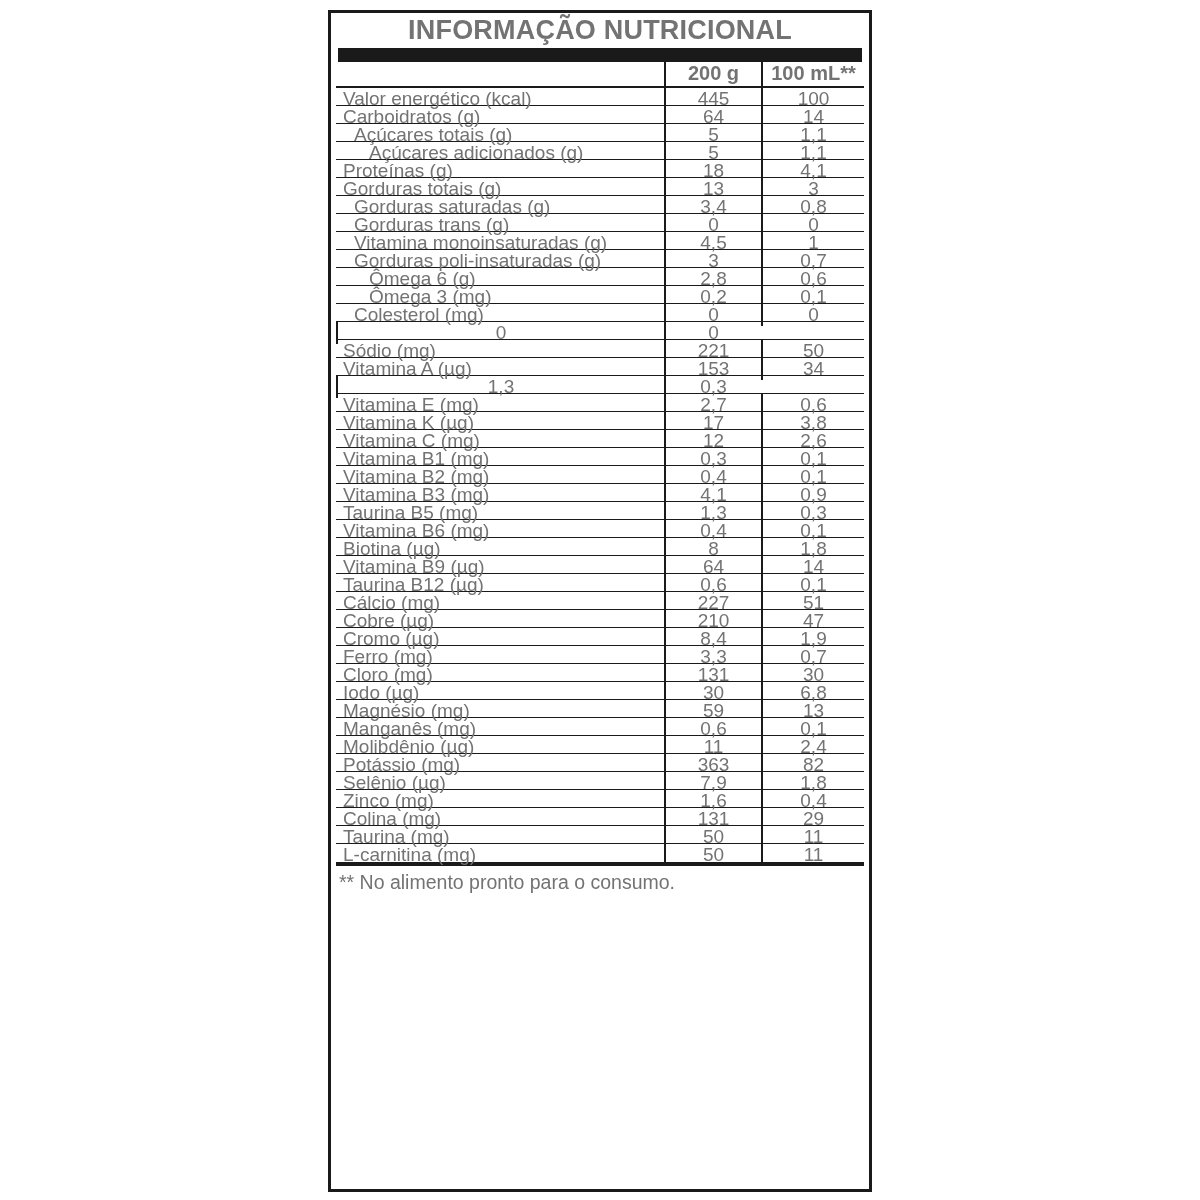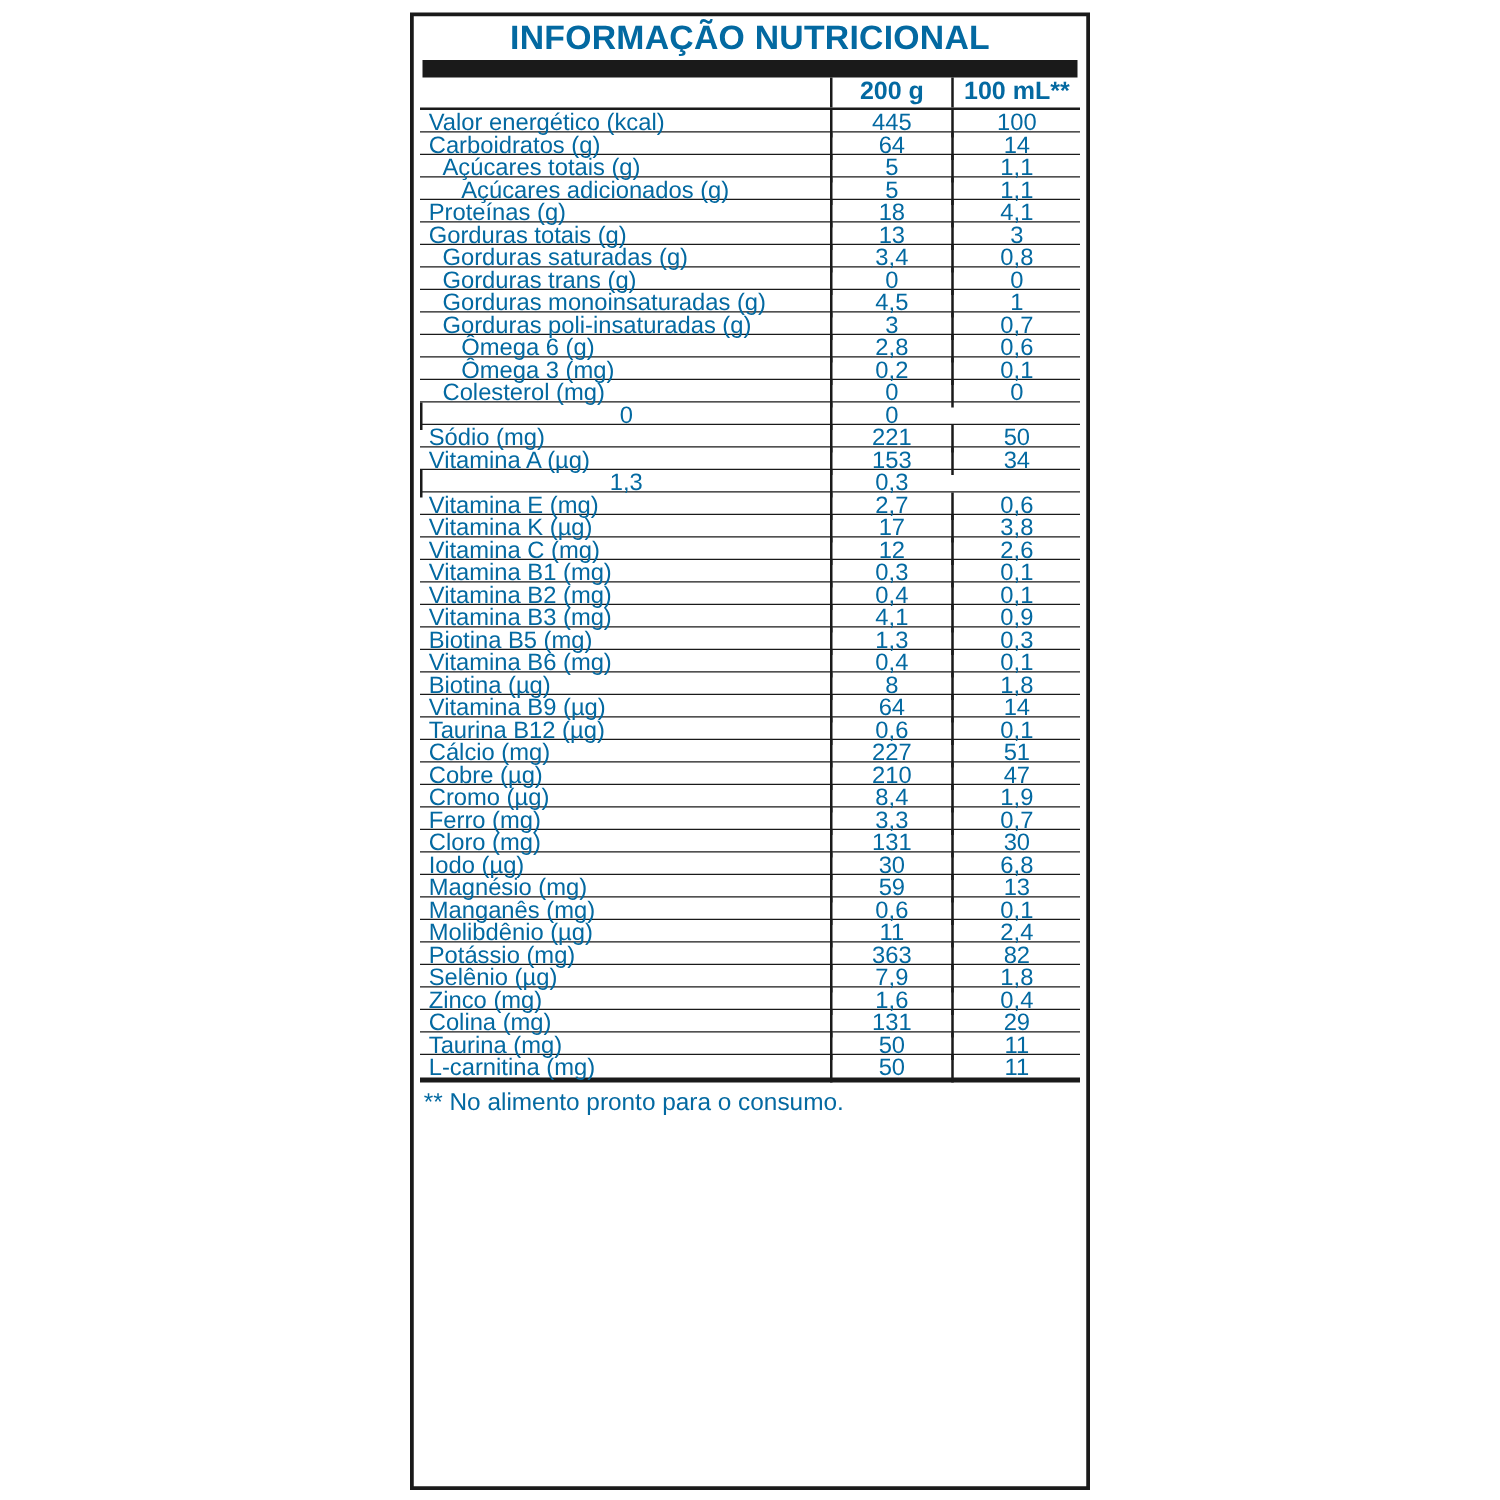--- a/index.html
+++ b/index.html
@@ -18,21 +18,21 @@
   .nutrition-box {
     position: absolute;
     left: 328px;
     top: 10px;
     width: 544px;
     height: 1182px;
     box-sizing: border-box;
     border: 3px solid #1a1a1a;
     padding: 0 5px;
     background: #ffffff;
-    color: #0369a1;
+    color: #737373;
   }
   .title {
     height: 35px;
     display: flex;
     align-items: center;
     justify-content: center;
     font-size: 27px;
     font-weight: bold;
     letter-spacing: 0.2px;
     white-space: nowrap;
@@ -149,21 +149,21 @@
     <div class="cell-val">0,8</div>
   </div>
 
   <div class="grid-row t-row">
     <div class="cell-label indent-1">Gorduras trans (g)</div>
     <div class="cell-val">0</div>
     <div class="cell-val">0</div>
   </div>
 
   <div class="grid-row t-row">
-    <div class="cell-label indent-1">Gorduras monoinsaturadas (g)</div>
+    <div class="cell-label indent-1">Vitamina monoinsaturadas (g)</div>
     <div class="cell-val">4,5</div>
     <div class="cell-val">1</div>
   </div>
 
   <div class="grid-row t-row">
     <div class="cell-label indent-1">Gorduras poli-insaturadas (g)</div>
     <div class="cell-val">3</div>
     <div class="cell-val">0,7</div>
   </div>
 
@@ -237,21 +237,21 @@
     <div class="cell-val">0,1</div>
   </div>
 
   <div class="grid-row t-row">
     <div class="cell-label">Vitamina B3 (mg)</div>
     <div class="cell-val">4,1</div>
     <div class="cell-val">0,9</div>
   </div>
 
   <div class="grid-row t-row">
-    <div class="cell-label">Biotina B5 (mg)</div>
+    <div class="cell-label">Taurina B5 (mg)</div>
     <div class="cell-val">1,3</div>
     <div class="cell-val">0,3</div>
   </div>
 
   <div class="grid-row t-row">
     <div class="cell-label">Vitamina B6 (mg)</div>
     <div class="cell-val">0,4</div>
     <div class="cell-val">0,1</div>
   </div>
 

